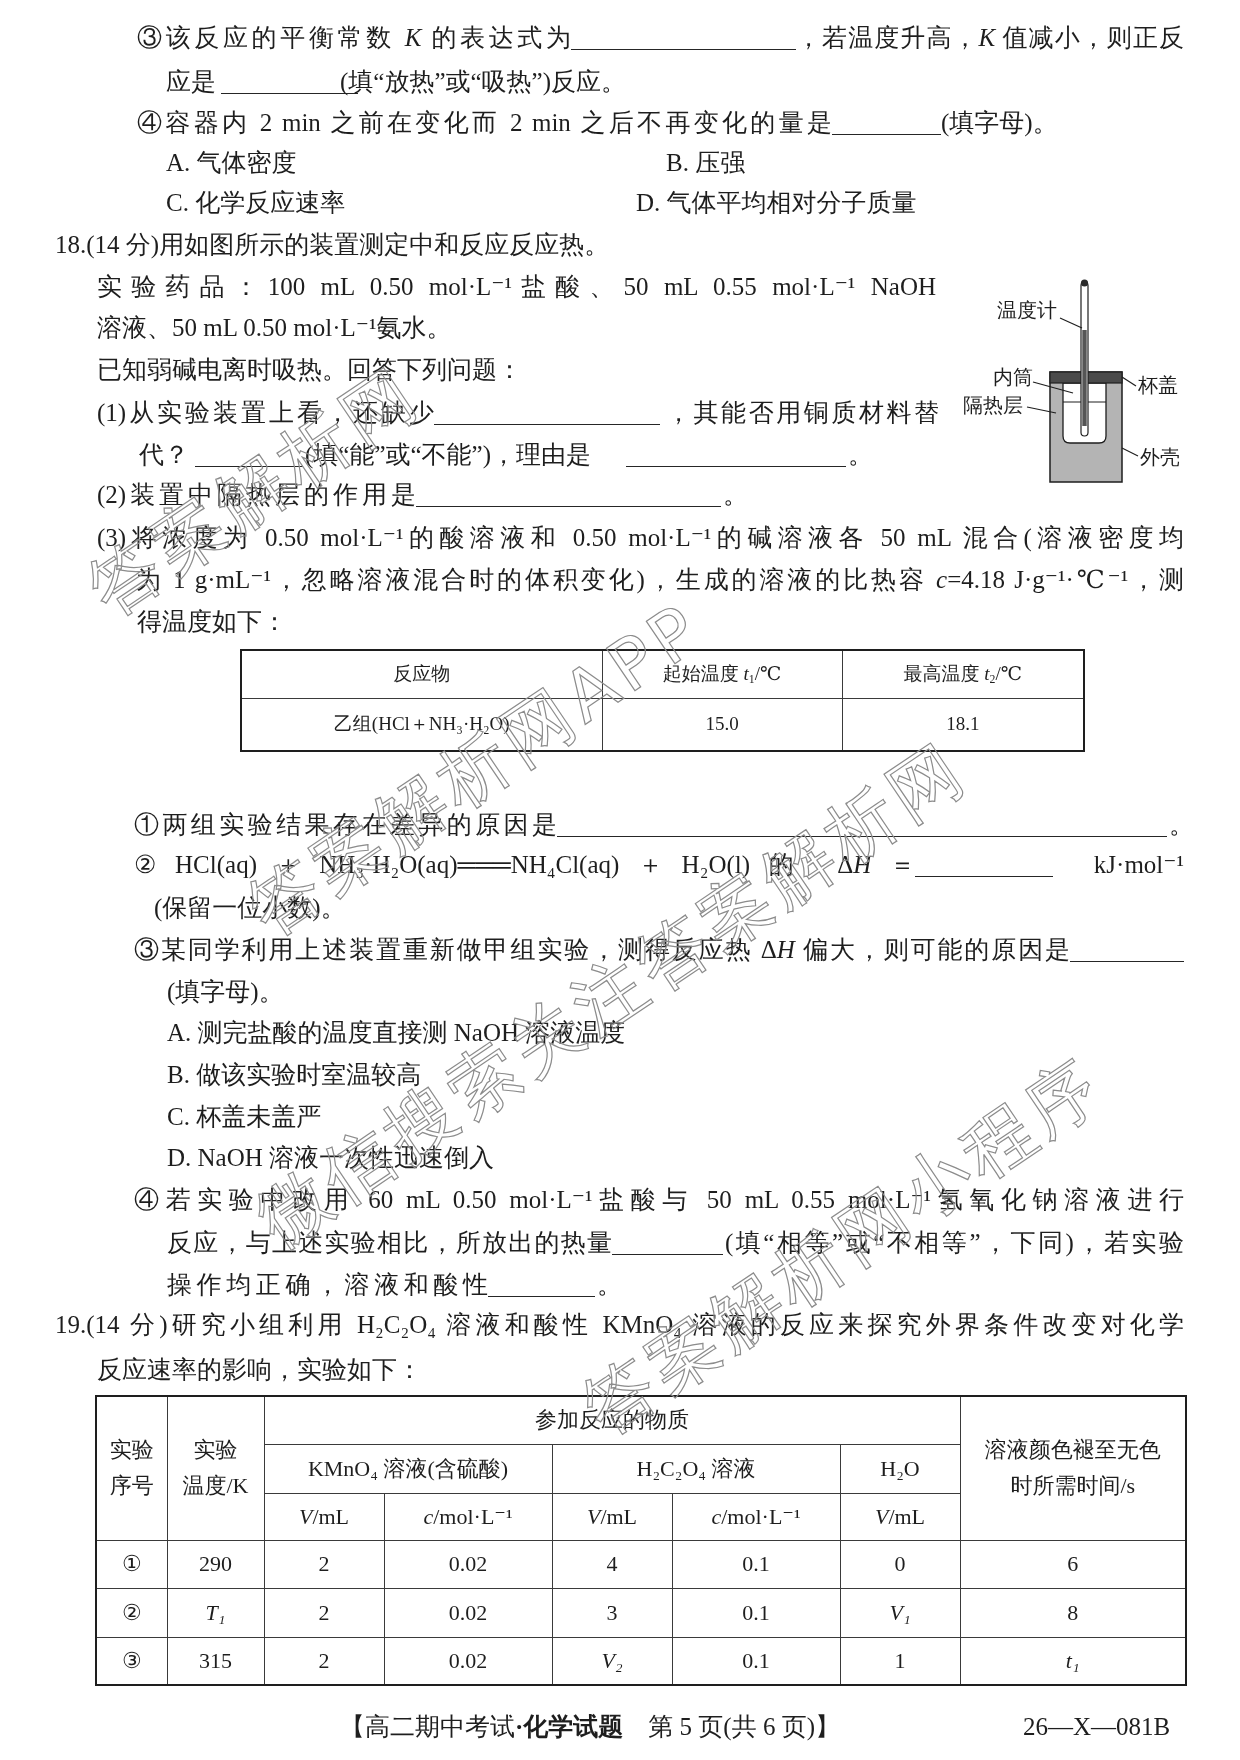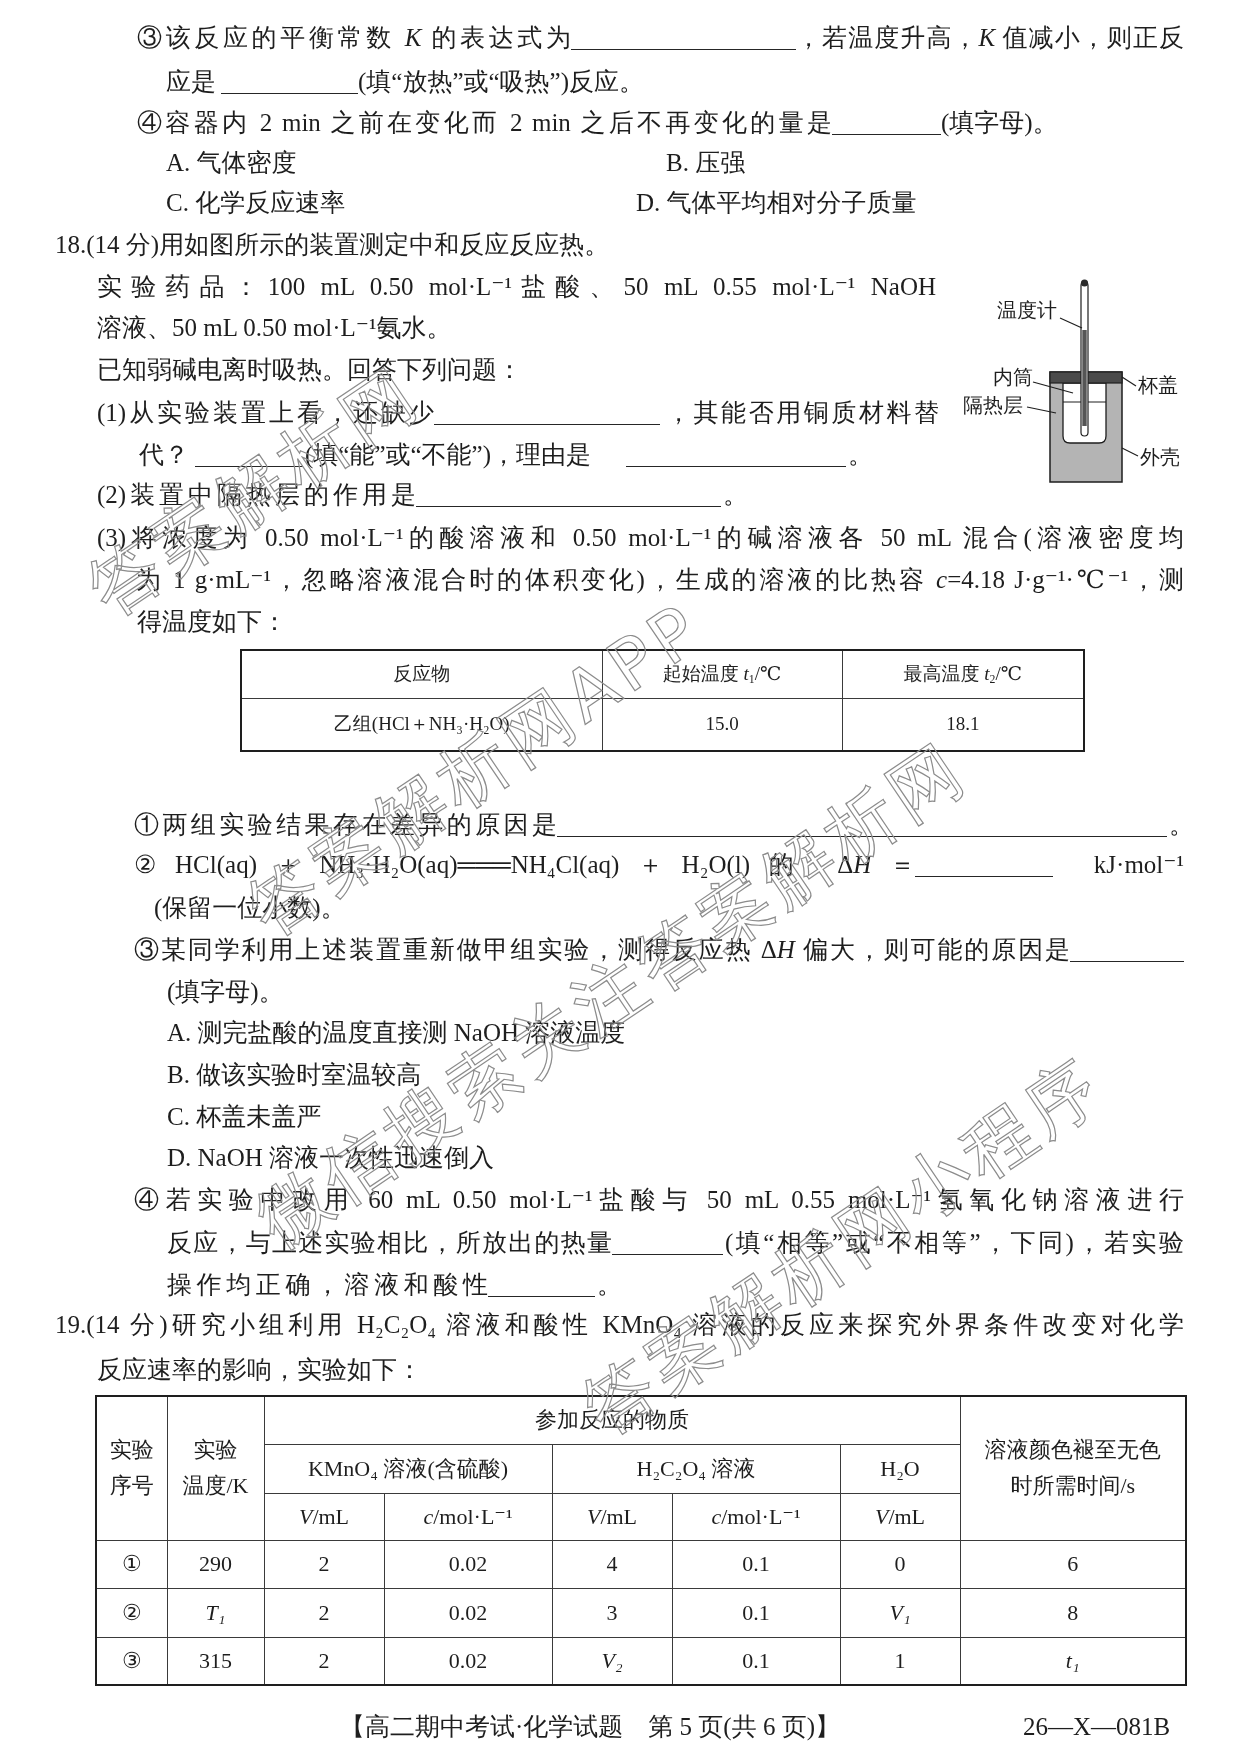--- a/index.html
+++ b/index.html
@@ -13,34 +13,34 @@
 table{position:absolute;border-collapse:collapse;table-layout:fixed;border:2.4px solid #1e1e1e;}
 td{border:1px solid #3a3a3a;text-align:center;vertical-align:middle;padding:0;white-space:nowrap;}
 .t1{left:240px;top:649px;width:843px;font-size:19px;}
 .t2{left:95px;top:1395px;width:1090px;font-size:22px;}
 .blk{display:block;line-height:36px;}
 sub{font-size:0.62em;vertical-align:-0.25em;}
 .wm{position:absolute;white-space:nowrap;font-family:"DejaVu Sans",sans-serif;font-size:70px;
   letter-spacing:6px;color:transparent;-webkit-text-stroke:1.2px #8c8c8c;
   transform:translate(-50%,-50%) rotate(-34deg);pointer-events:none;line-height:80px;}
 .diag text{font-family:"DejaVu Sans",sans-serif;font-size:20px;fill:#1e1e1e;}
-.foot b{font-weight:normal;}
+.foot b{font-weight:bold;}
 </style>
 </head>
 <body>
 
 <div class="pg">
 
   <div class="s j" style="left:137px;top:23px;width:434px"><span>③</span><span>该反应的平衡常数 </span><span class="v">K</span><span> 的表达式为</span></div>
   <div class="bl" style="left:571px;top:23px;width:225px"></div>
   <div class="s j" style="left:796px;top:23px;width:388px"><span>，若温度升高，</span><span class="v">K</span><span> 值减小，则正反</span></div>
 
   <div class="s" style="left:166px;top:67px">应是</div>
   <div class="bl" style="left:221px;top:67px;width:137px"></div>
-  <div class="s" style="left:358px;top:67px">(填“放热”或“吸热”)反应。</div>
+  <div class="s" style="left:340px;top:67px">(填“放热”或“吸热”)反应。</div>
 
   <div class="s j" style="left:137px;top:108px;width:695px"><span>④</span><span>容器内 2 min 之前在变化而 2 min 之后不再变化的量是</span></div>
   <div class="bl" style="left:832px;top:108px;width:109px"></div>
   <div class="s" style="left:941px;top:108px">(填字母)。</div>
 
   <div class="s" style="left:166px;top:148px"><span>A.</span><span> 气体密度</span></div>
   <div class="s" style="left:666px;top:148px"><span>B.</span><span> 压强</span></div>
   <div class="s" style="left:166px;top:188px"><span>C.</span><span> 化学反应速率</span></div>
   <div class="s" style="left:636px;top:188px"><span>D.</span><span> 气体平均相对分子质量</span></div>
 

